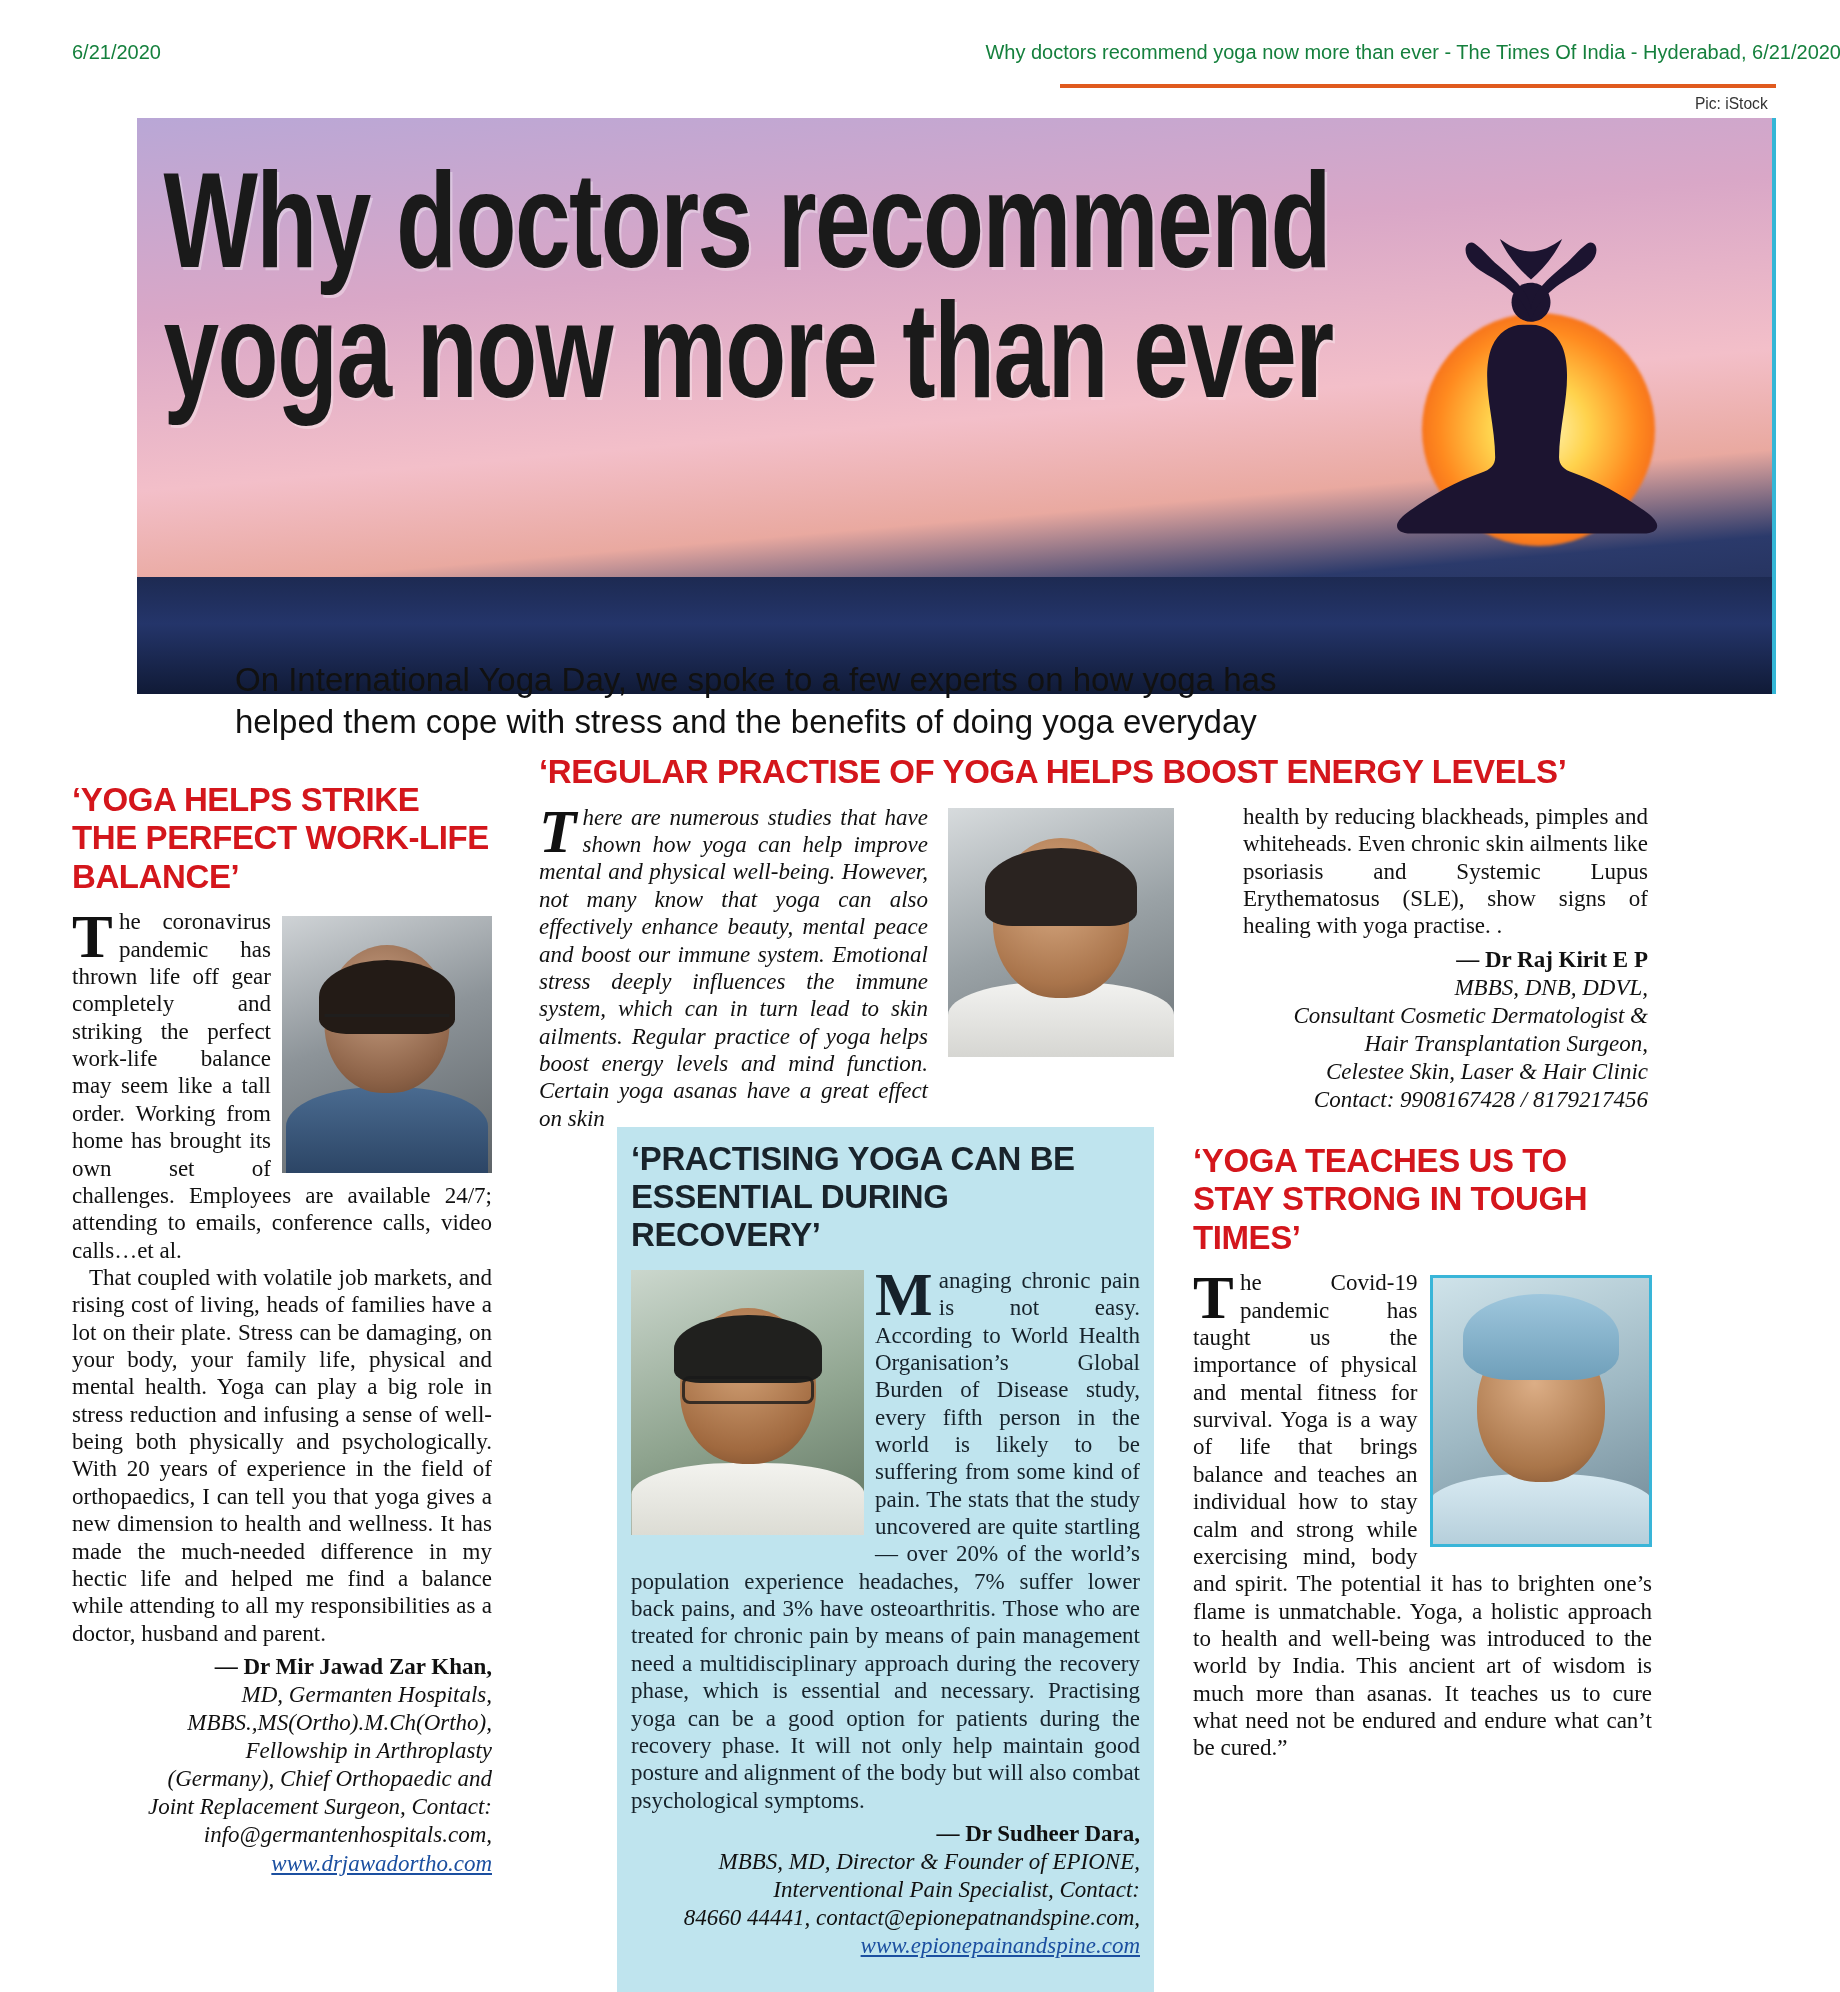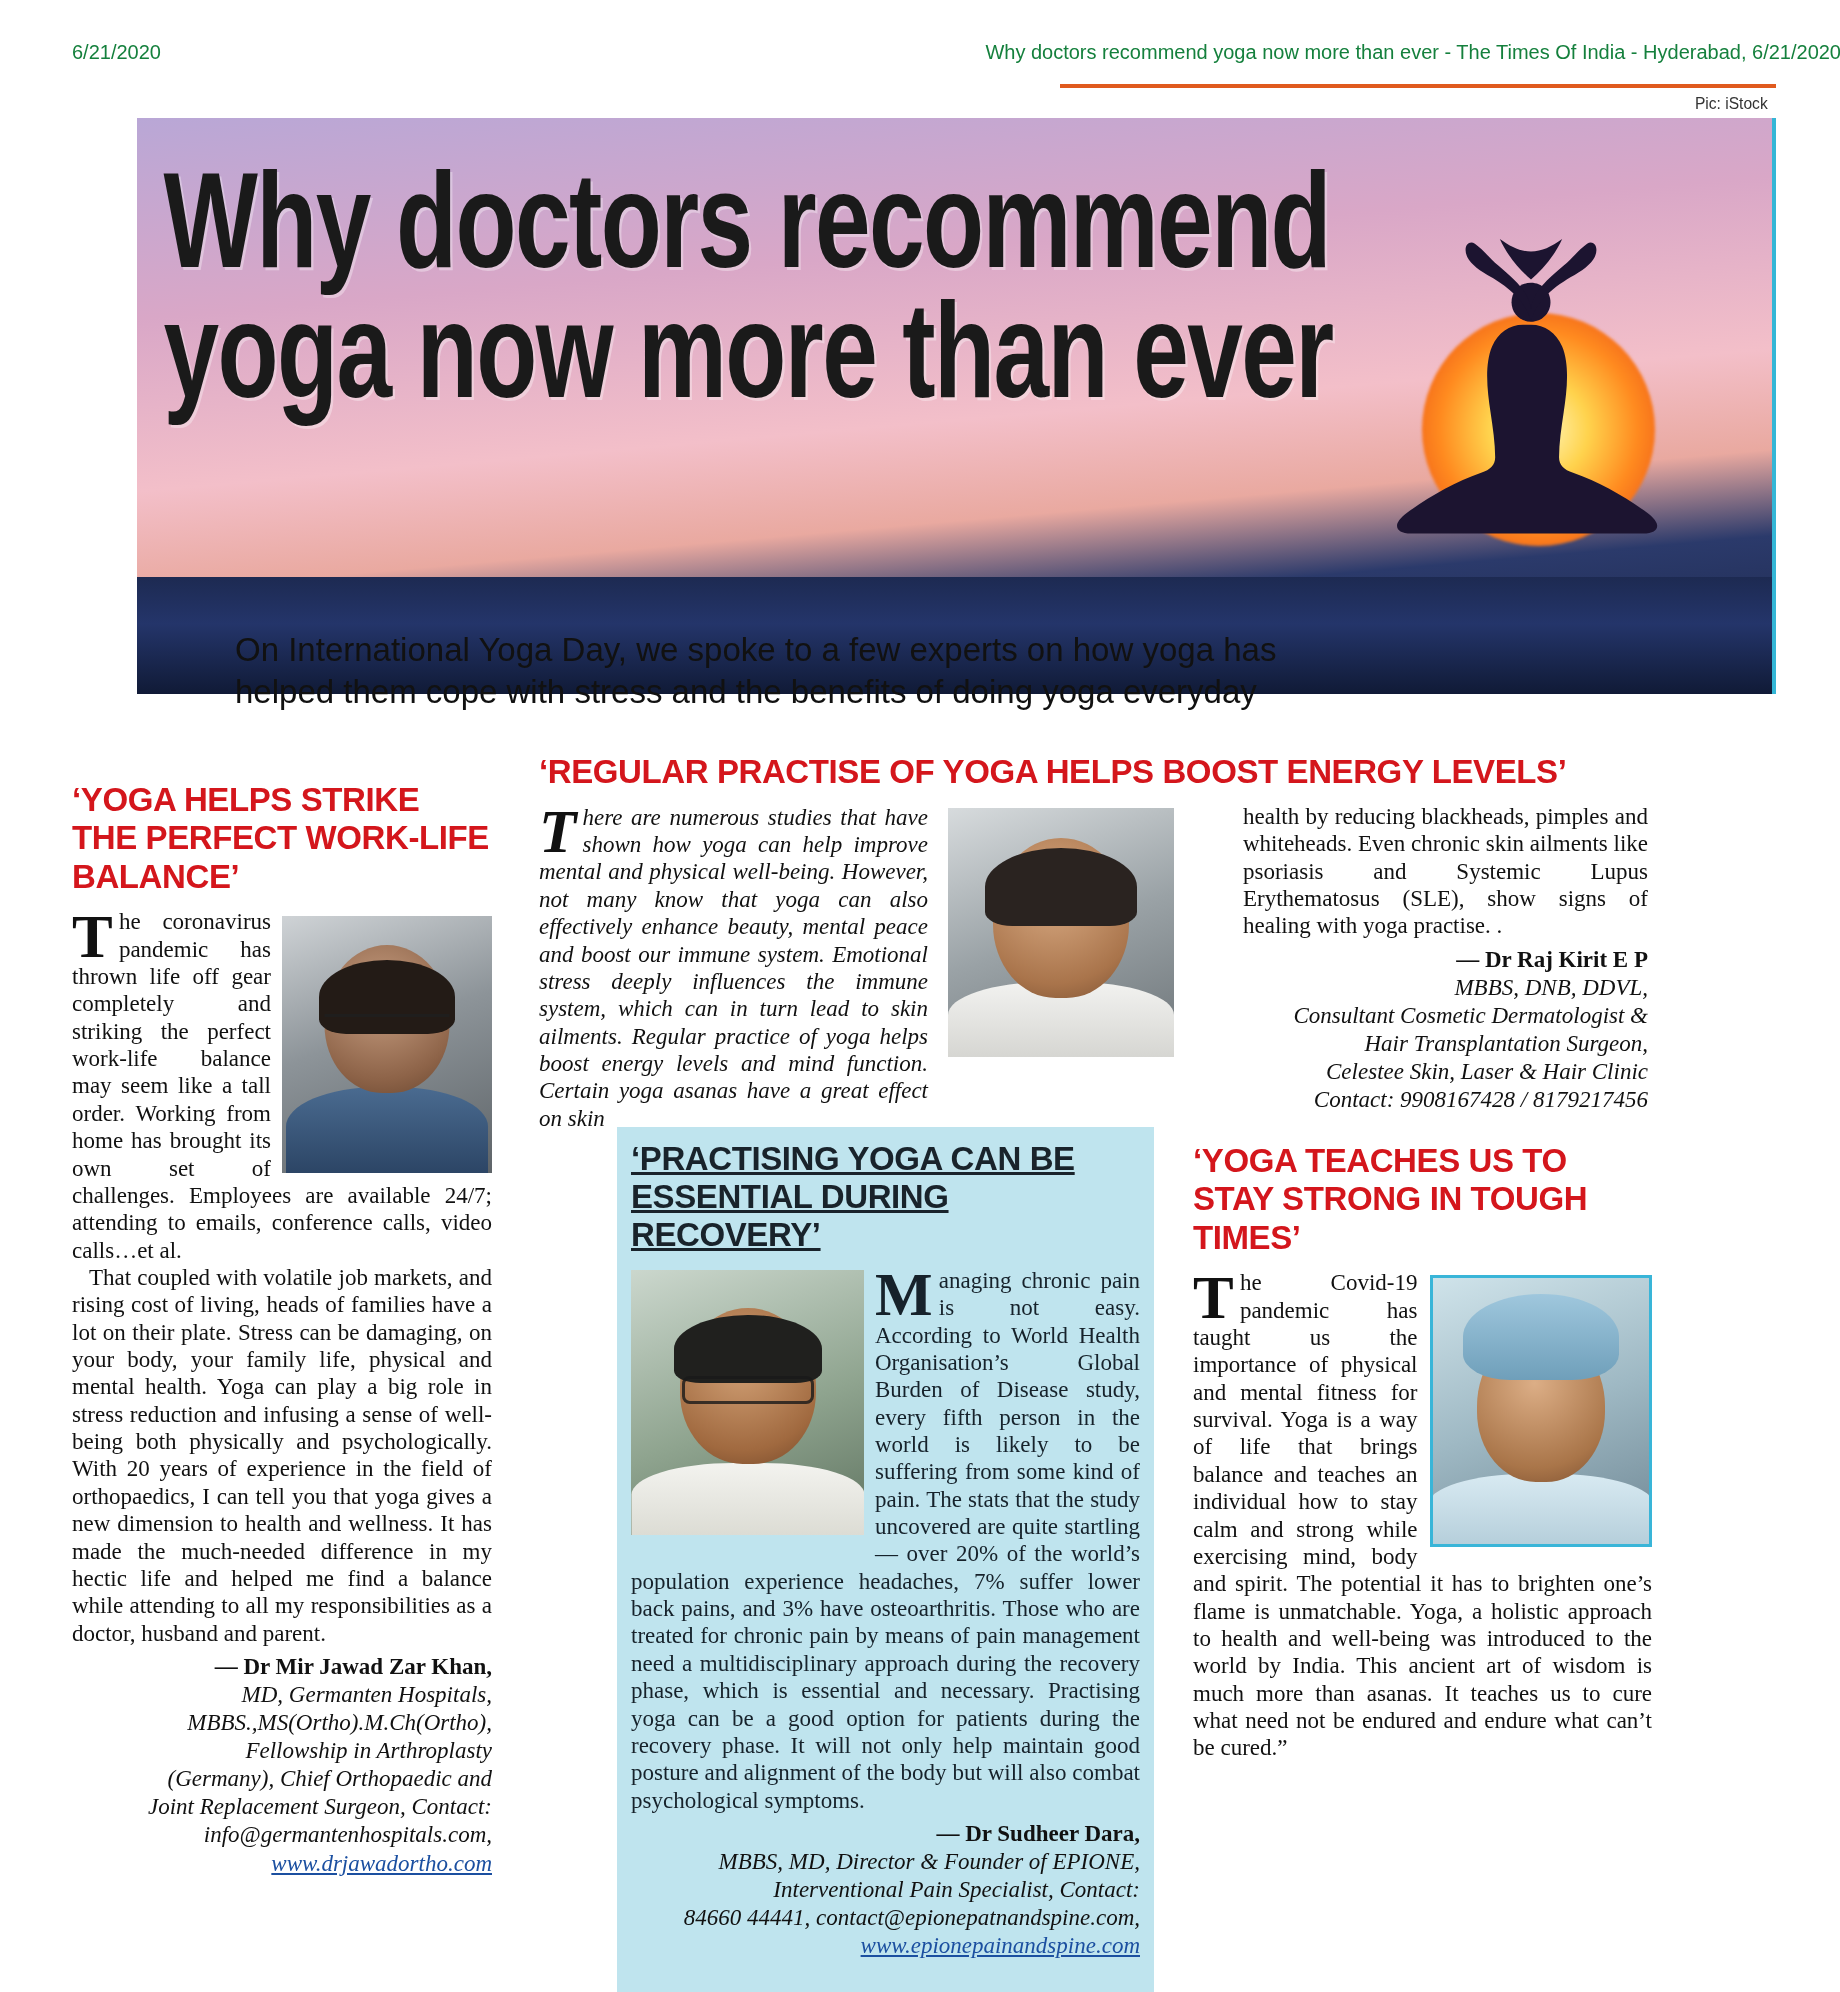--- a/index.html
+++ b/index.html
@@ -89,21 +89,21 @@
     letter-spacing: -1.6px;
     transform: scaleY(1.35);
     transform-origin: top left;
     text-shadow: 2.3px 2.3px 0 rgba(255,255,255,0.35);
   }
   .hero-headline .l2 { display:block; }
 
   
   .standfirst {
     position: absolute;
-    top: 545px; left: 163px;
+    top: 575px; left: 163px;
     width: 1113px;
     font-family: "Liberation Sans", sans-serif;
     font-size: 33px;
     line-height: 1.28;
     color: #111;
   }
 
   
   .cols { position: absolute; top: 669px; left: 0; width: 1705px; }
 
@@ -205,21 +205,21 @@
   .col3 { position: absolute; left: 1171px; top: 50px; width: 405px; }
 
   
   .tealbox {
     position: absolute;
     left: 545px; top: 374px;
     width: 537px; height: 1094px;
     background: #bfe4ee;
     padding: 12.5px 14px 7.8px 14px;
   }
-  .tealbox .kicker { color: #19232b; text-decoration: underline; }
+  .tealbox .kicker { color: #19232b; }
   .tealbox .body-txt { color: #16222b; }
   .tb-photo {
     float: left;
     width: 233px; height: 265px;
     margin: 3.1px 11px 6.2px 0;
     background: linear-gradient(160deg,#cbd7cd,#8fa48f 55%,#5f7360);
     position: relative; overflow: hidden;
   }
   .tb-photo .face {
     position:absolute; left:50%; top:44%; transform:translate(-50%,-50%);

